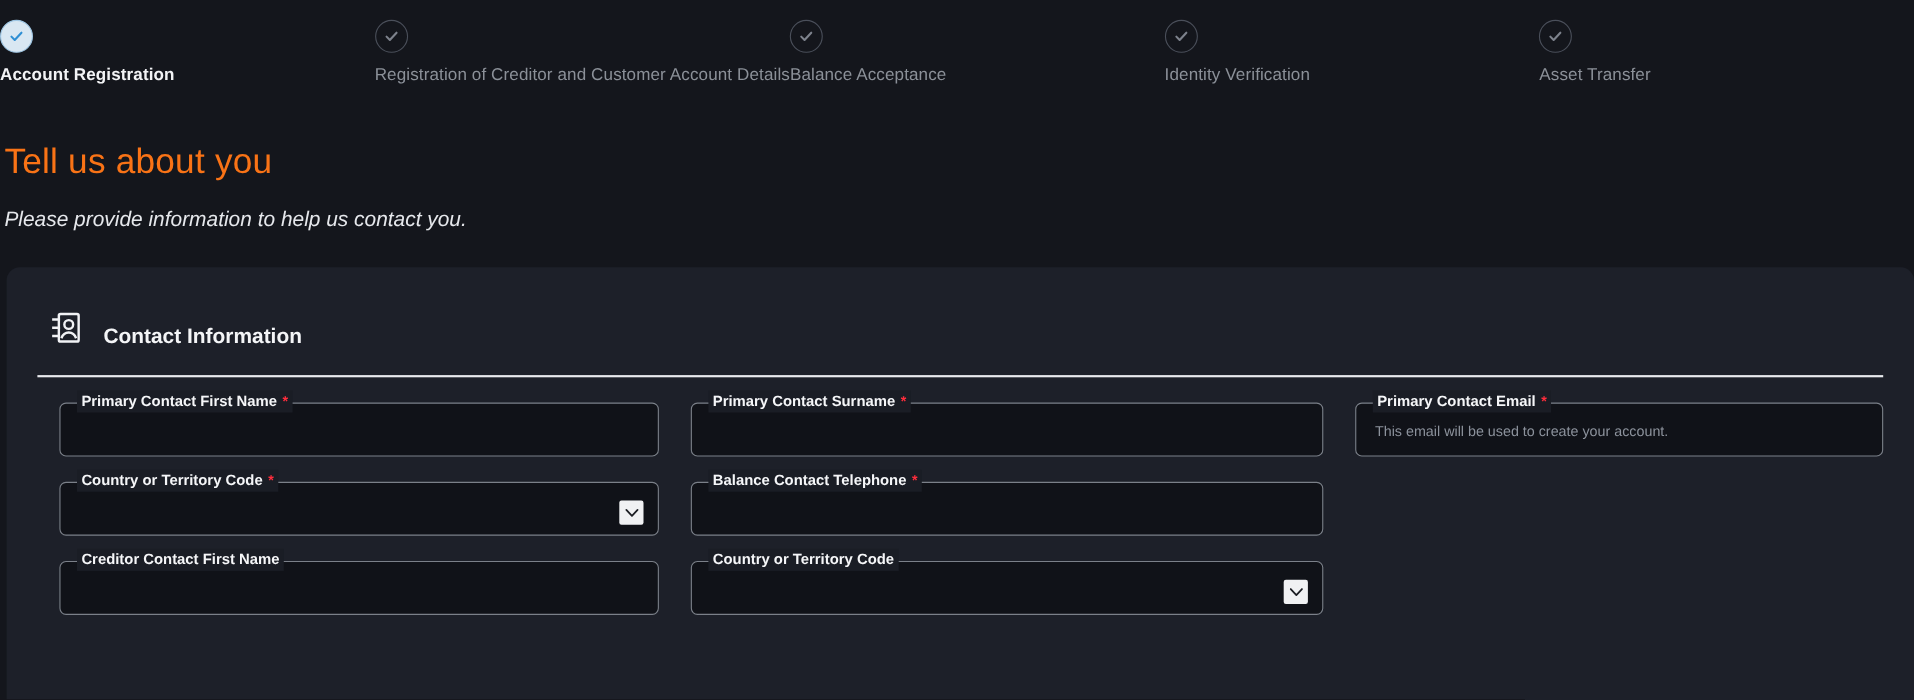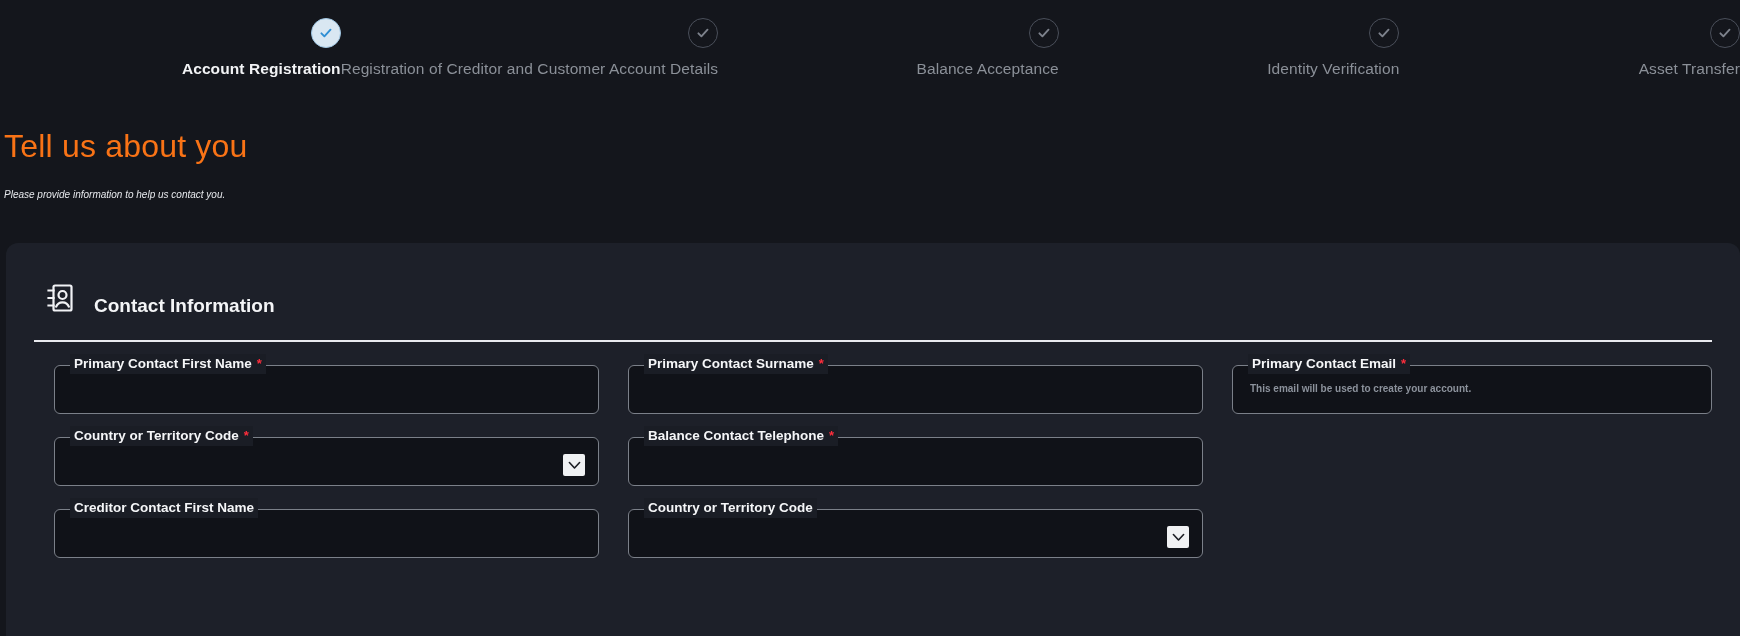--- a/index.html
+++ b/index.html
@@ -12,21 +12,21 @@
   .page { position: relative; width: 1740px; height: 636px; background: #14161c; }
 
   
   .stepper {
     display: flex; align-items: flex-start;
     padding: 18px 0 0 0;
     height: 100px;
   }
   .step {
     flex: 1 1 0;
-    display: flex; flex-direction: column; align-items: flex-end;
+    display: flex; flex-direction: column; align-items: flex-start;
     gap: 12px;
   }
   .step-circle {
     width: 30px; height: 30px; border-radius: 50%;
     display: flex; align-items: center; justify-content: center;
     border: 1.5px solid #4a4f5a;
     background: transparent;
   }
   .step.done .step-circle {
     background: #d9e7f2;
@@ -40,21 +40,21 @@
     white-space: nowrap;
   }
   .step.done .step-label { color: #f2f3f5; font-weight: bold; }
 
   
   .heading {
     font-size: 32px; font-weight: 400; color: #f97316;
     padding: 28px 0 0 4px; letter-spacing: .2px;
   }
   .subheading {
-    font-size: 10px; font-style: italic; color: #e6e8ec;
+    font-size: 19px; font-style: italic; color: #e6e8ec;
     padding: 24px 0 0 4px;
   }
 
   
   .card {
     position: absolute;
     left: 6px; top: 243px; right: 0;
     background: #1d2029;
     border-radius: 12px 12px 0 0;
     padding: 26px 24px 0 24px;
@@ -90,21 +90,21 @@
     position: absolute; left: 16px; top: 0;
     background: #1a1d25;
     padding: 0 4px 0 4px;
     height: 20px; line-height: 20px;
     font-size: 13.5px; font-weight: bold; color: #f5f6f8;
     white-space: nowrap; z-index: 2;
   }
   .field .req { color: #ff2d3c; font-weight: bold; padding-left: 5px; font-size: 13px; }
   .field .placeholder {
     position: absolute; left: 18px; top: 29px;
-    font-size: 10px; color: #8c929c; font-weight: bold;
+    font-size: 13px; color: #8c929c;
   }
   .field .chevron {
     position: absolute; right: 14px; top: 28px;
     width: 22px; height: 22px;
     background: #f0f1f3; border-radius: 2px;
     display: flex; align-items: center; justify-content: center;
   }
   .field .chevron svg { display: block; }
 </style>
 </head>

